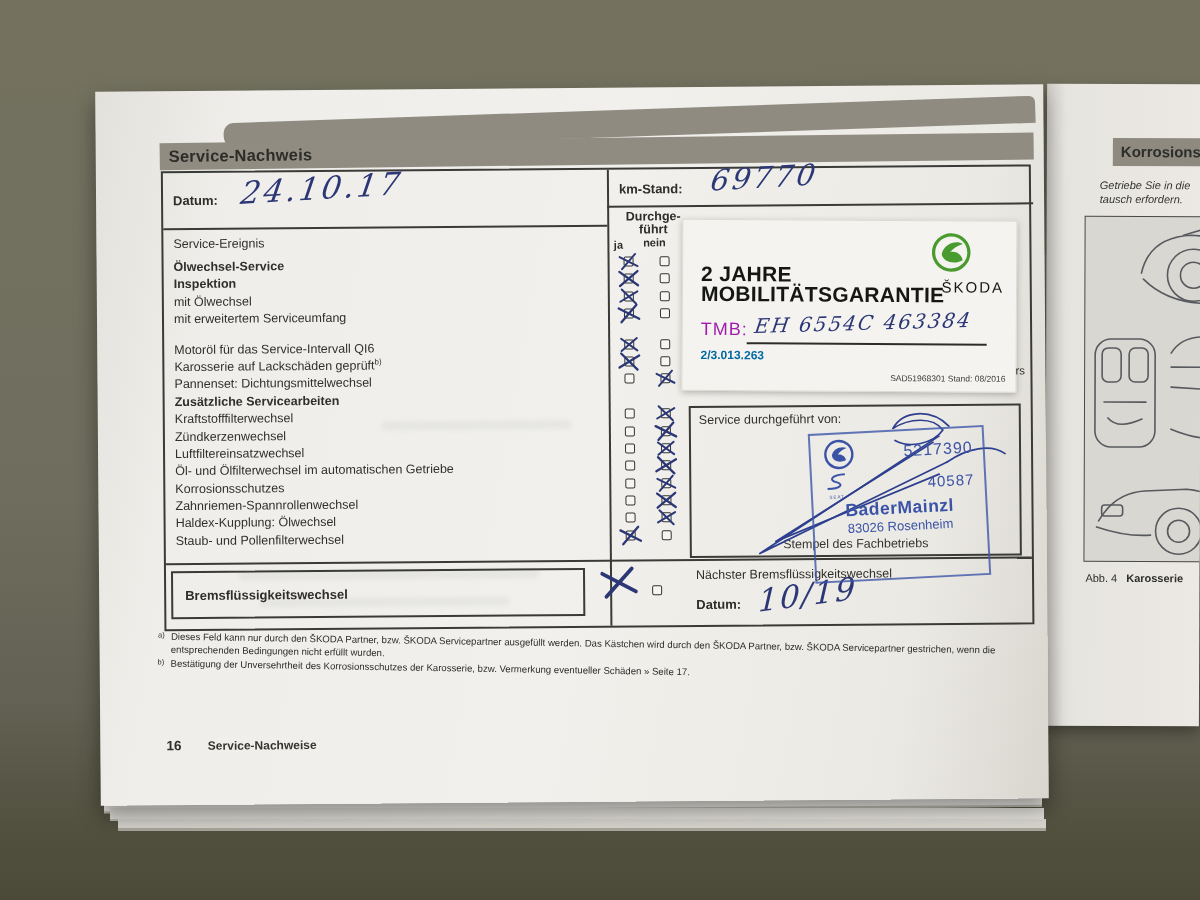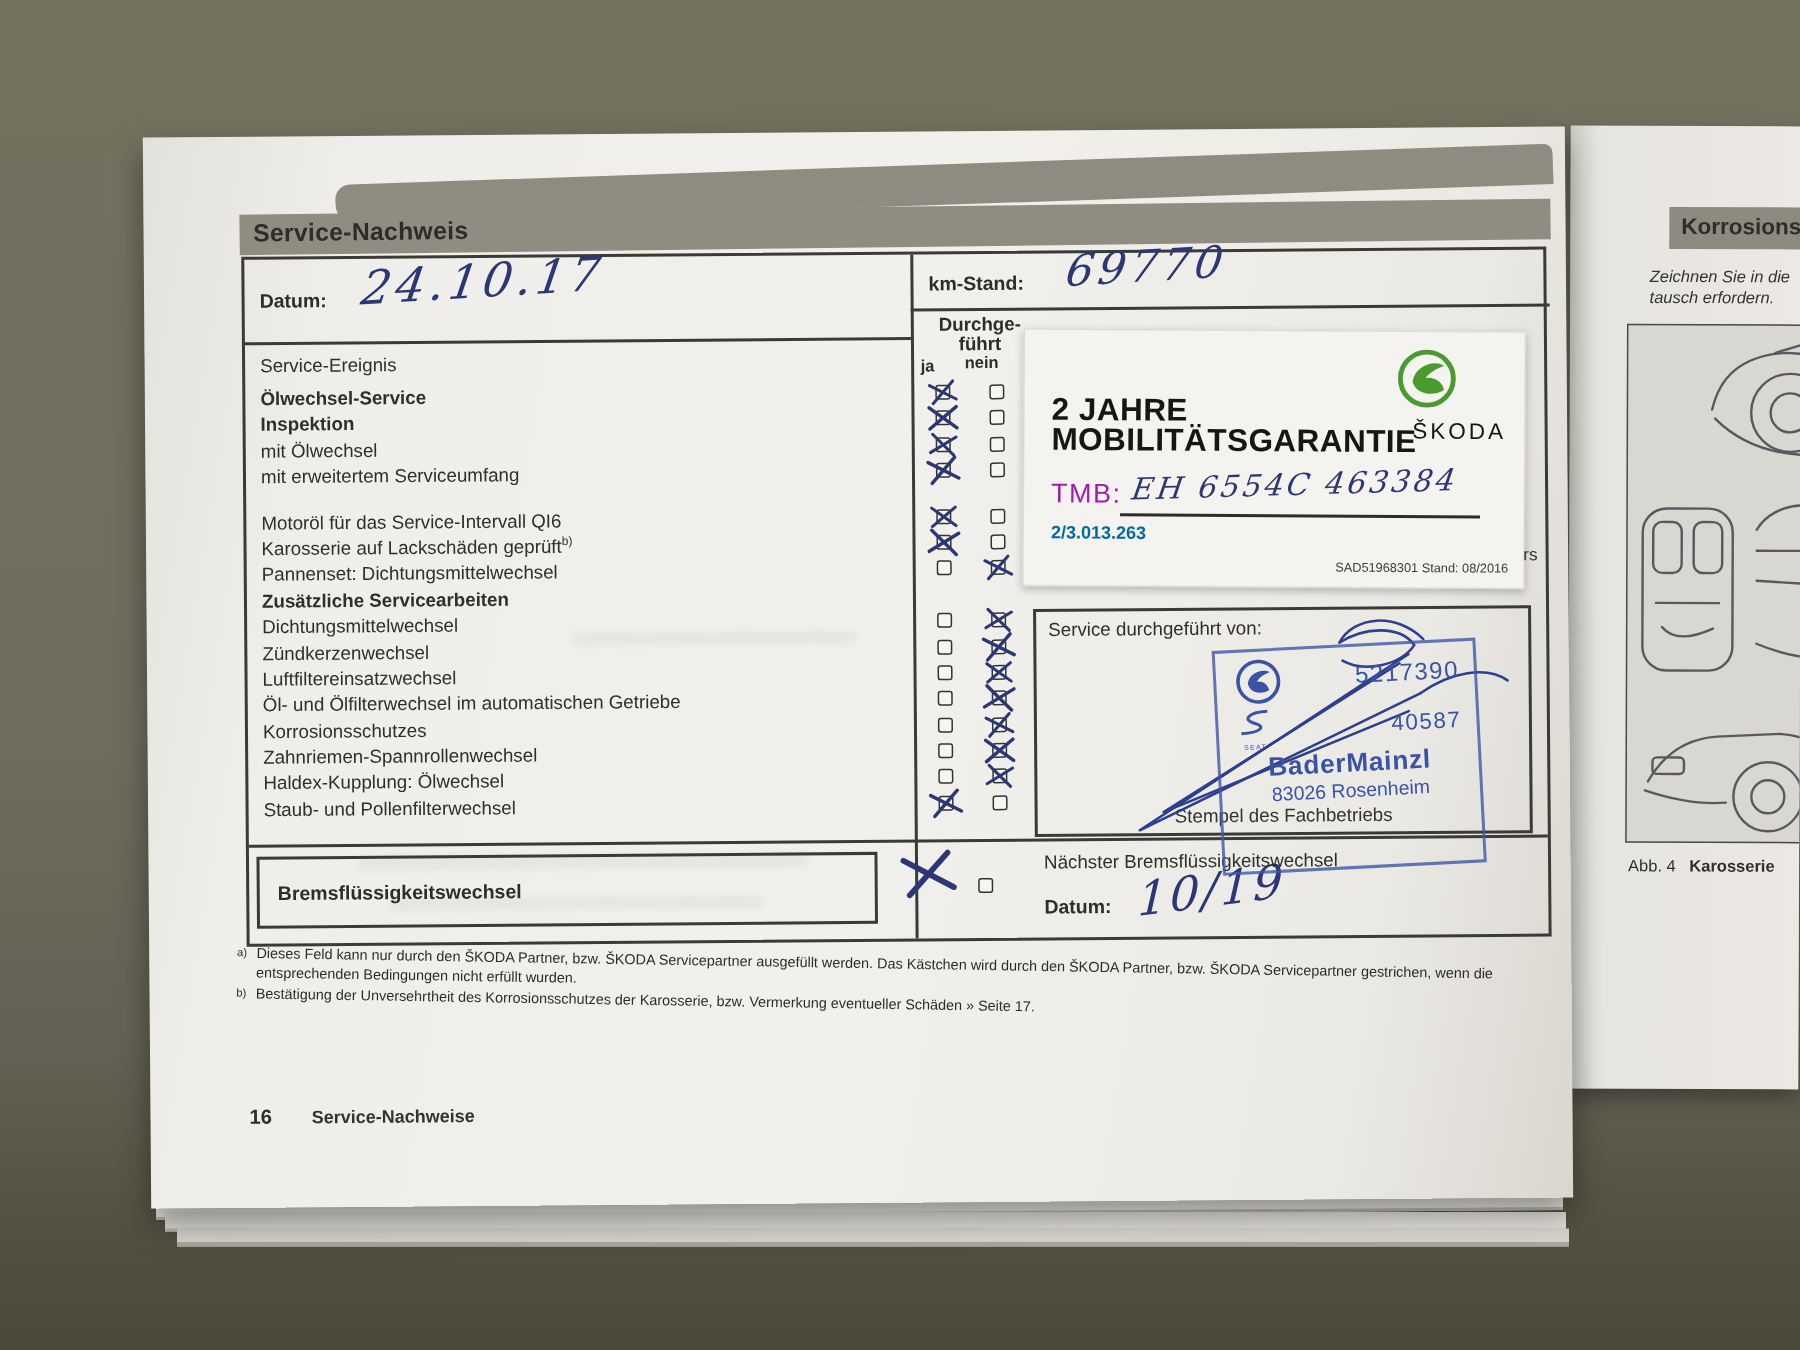--- a/index.html
+++ b/index.html
@@ -101,21 +101,21 @@
 </head>
 <body>
 
 <div class="stack1"></div>
 <div class="stack2"></div>
 <div class="stack3"></div>
 
 <div class="page2">
   <div class="p2-bar">Korrosions</div>
   <div class="p2-text">
-    <div>Zeichnen Sie in die</div>
+    <div>Getriebe Sie in die</div>
     <div>tausch erfordern.</div>
   </div>
   <div class="p2-fig">
     <svg width="116" height="344" viewBox="0 0 116 344">
       <g fill="none" stroke="#41444b" stroke-width="1.6" opacity=".85" stroke-linecap="round">
         <path d="M56,56 q8,-36 50,-38 l30,2"></path>
         <circle cx="108" cy="58" r="26"></circle>
         <circle cx="108" cy="58" r="13"></circle>
         <path d="M58,62 q22,22 58,24"></path>
         <path d="M98,18 l20,-6"></path>
@@ -165,21 +165,21 @@
 
     <div class="items">
         <div class="svc-row"><span class="svc-label b">Ölwechsel-Service</span><span class="cb ja"></span><span class="xm ja" style="transform: rotate(-9deg) scale(1);"></span><span class="cb nein"></span></div>
         <div class="svc-row"><span class="svc-label b">Inspektion</span><span class="cb ja"></span><span class="xm ja" style="transform: rotate(0deg) scale(1.15);"></span><span class="cb nein"></span></div>
         <div class="svc-row"><span class="svc-label">mit Ölwechsel</span><span class="cb ja"></span><span class="xm ja" style="transform: rotate(9deg) scale(1);"></span><span class="cb nein"></span></div>
         <div class="svc-row"><span class="svc-label">mit erweitertem Serviceumfang</span><span class="cb ja"></span><span class="xm ja" style="transform: rotate(-9deg) scale(1.15);"></span><span class="cb nein"></span></div>
         <div class="svc-row gap"><span class="svc-label">Motoröl für das Service-Intervall QI6</span><span class="cb ja"></span><span class="xm ja" style="transform: rotate(0deg) scale(1);"></span><span class="cb nein"></span></div>
         <div class="svc-row"><span class="svc-label">Karosserie auf Lackschäden geprüft<sup>b)</sup></span><span class="cb ja"></span><span class="xm ja" style="transform: rotate(9deg) scale(1.15);"></span><span class="cb nein"></span></div>
         <div class="svc-row"><span class="svc-label">Pannenset: Dichtungsmittelwechsel</span><span class="cb ja"></span><span class="cb nein"></span><span class="xm nein" style="transform: rotate(-9deg) scale(1);"></span></div>
         <div class="svc-row"><span class="svc-label b">Zusätzliche Servicearbeiten</span></div>
-        <div class="svc-row"><span class="svc-label">Dichtungsmittelwechsel</span><span class="cb ja"></span><span class="cb nein"></span><span class="xm nein" style="transform: rotate(9deg) scale(1);"></span></div>
+        <div class="svc-row"><span class="svc-label">Kraftstofffilterwechsel</span><span class="cb ja"></span><span class="cb nein"></span><span class="xm nein" style="transform: rotate(9deg) scale(1);"></span></div>
         <div class="svc-row"><span class="svc-label">Zündkerzenwechsel</span><span class="cb ja"></span><span class="cb nein"></span><span class="xm nein" style="transform: rotate(-9deg) scale(1.15);"></span></div>
         <div class="svc-row"><span class="svc-label">Luftfiltereinsatzwechsel</span><span class="cb ja"></span><span class="cb nein"></span><span class="xm nein" style="transform: rotate(0deg) scale(1);"></span></div>
         <div class="svc-row"><span class="svc-label">Öl- und Ölfilterwechsel im automatischen Getriebe</span><span class="cb ja"></span><span class="cb nein"></span><span class="xm nein" style="transform: rotate(9deg) scale(1.15);"></span></div>
         <div class="svc-row"><span class="svc-label">Korrosionsschutzes</span><span class="cb ja"></span><span class="cb nein"></span><span class="xm nein" style="transform: rotate(-9deg) scale(1);"></span></div>
         <div class="svc-row"><span class="svc-label">Zahnriemen-Spannrollenwechsel</span><span class="cb ja"></span><span class="cb nein"></span><span class="xm nein" style="transform: rotate(0deg) scale(1.15);"></span></div>
         <div class="svc-row"><span class="svc-label">Haldex-Kupplung: Ölwechsel</span><span class="cb ja"></span><span class="cb nein"></span><span class="xm nein" style="transform: rotate(9deg) scale(1);"></span></div>
         <div class="svc-row"><span class="svc-label">Staub- und Pollenfilterwechsel</span><span class="cb ja"></span><span class="xm ja" style="transform: rotate(-9deg) scale(1.15);"></span><span class="cb nein"></span></div>
       </div>
 
     <div class="hl" style="left:0;top:390px;width:100%;"></div>

